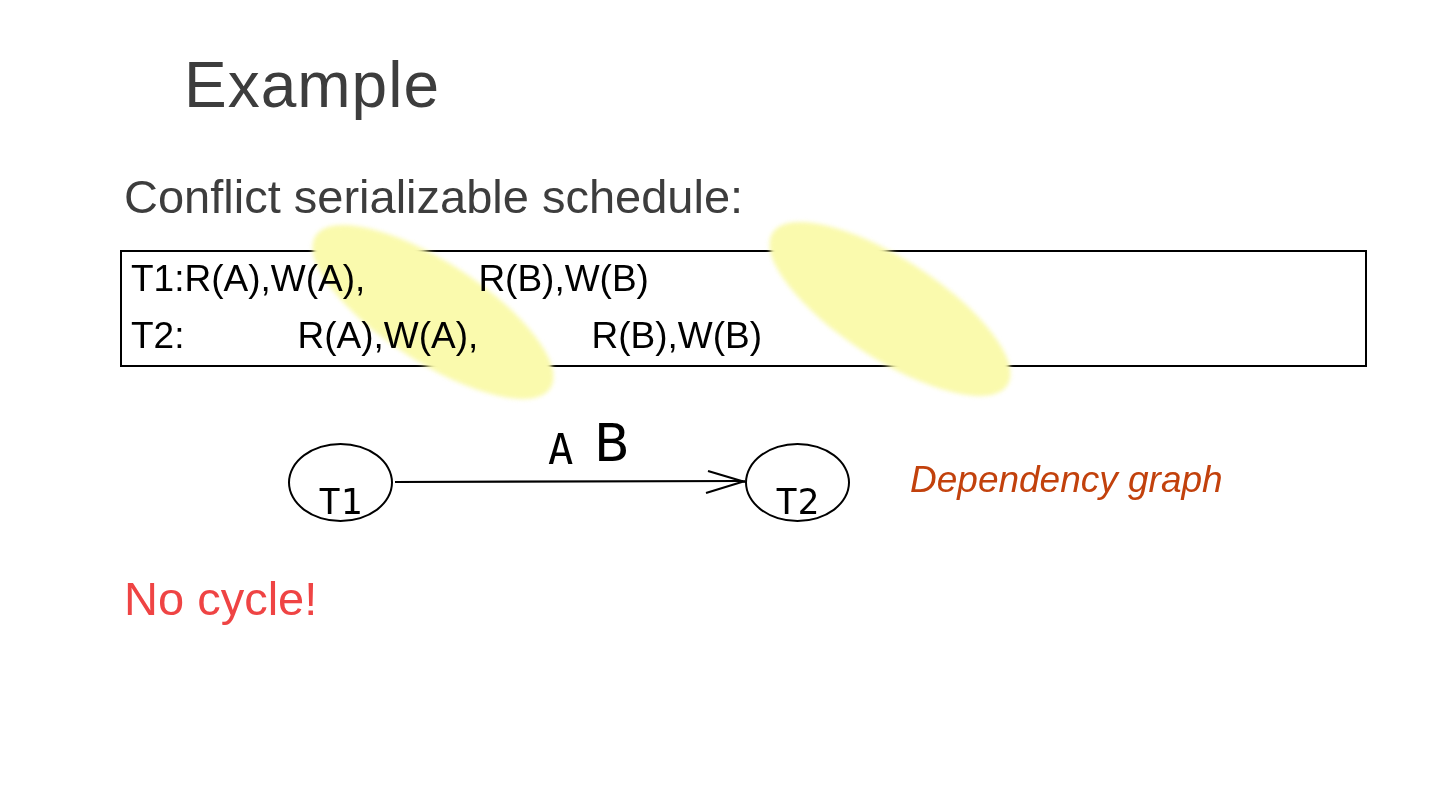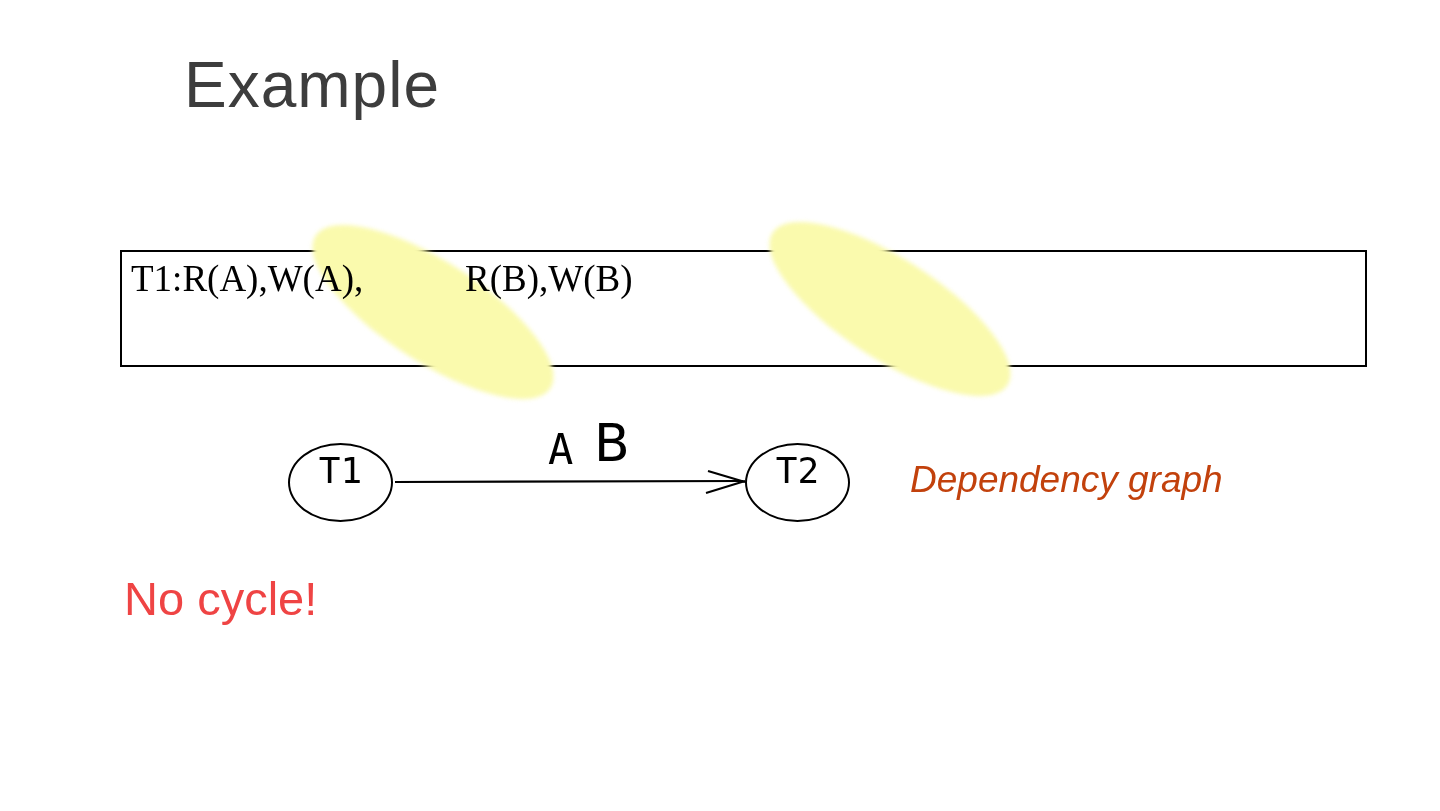--- a/index.html
+++ b/index.html
@@ -31,30 +31,30 @@
     width:280px;height:100px;
     background:#fafaad;
     border-radius:50%;
     filter:blur(2px);
     z-index:2;
   }
   .hl1{left:293px;top:262px;transform:rotate(33deg);}
   .hl2{left:750px;top:259px;transform:rotate(33deg);}
   .schedule-text{
     position:absolute;left:131px;top:250px;
-    font-family:Liberation Serif, serif;
+    font-family:Liberation Sans, sans-serif;
     font-size:37px;line-height:57px;color:#000;
     white-space:pre;
     z-index:3;
   }
   .node{
     position:absolute;width:105px;height:79px;
     border:2.5px solid #000;border-radius:50%;
     background:#fff;
-    display:flex;align-items:flex-start;justify-content:center;
+    display:flex;align-items:flex-end;justify-content:center;
     box-sizing:border-box;
     z-index:3;
   }
   .node-t1{left:288px;top:443px;}
   .node-t2{left:745px;top:443px;}
   .node-label{
     font-family:"DejaVu Sans Mono", monospace;
     font-size:36px;color:#000;line-height:1;
     padding-top:8px;
   }
@@ -79,27 +79,28 @@
     font-size:47px;color:#ef4444;line-height:1.05;
   }
 </style>
 </head>
 <body>
 
 <div class="slide">
 
   <div class="title">Example</div>
 
+  <div class="subtitle">Conflict serializable schedule:</div>
 
   <div class="schedule-box"></div>
 
   <div class="hl hl1"></div>
   <div class="hl hl2"></div>
 
-  <div class="schedule-text"><div>T1:R(A),W(A),           R(B),W(B)</div></div>
+  <div class="schedule-text"><div>T1:R(A),W(A),           R(B),W(B)</div><div>T2:           R(A),W(A),           R(B),W(B)</div></div>
 
   <svg class="edge-svg" width="365" height="60">
     <line x1="5" y1="32" x2="353" y2="31" stroke="#000" stroke-width="2.2"></line>
     <line x1="318" y1="21" x2="355" y2="32" stroke="#000" stroke-width="2.2"></line>
     <line x1="316" y1="43" x2="355" y2="31" stroke="#000" stroke-width="2.2"></line>
   </svg>
 
   <div class="node node-t1">
     <span class="node-label">T1</span>
   </div>

